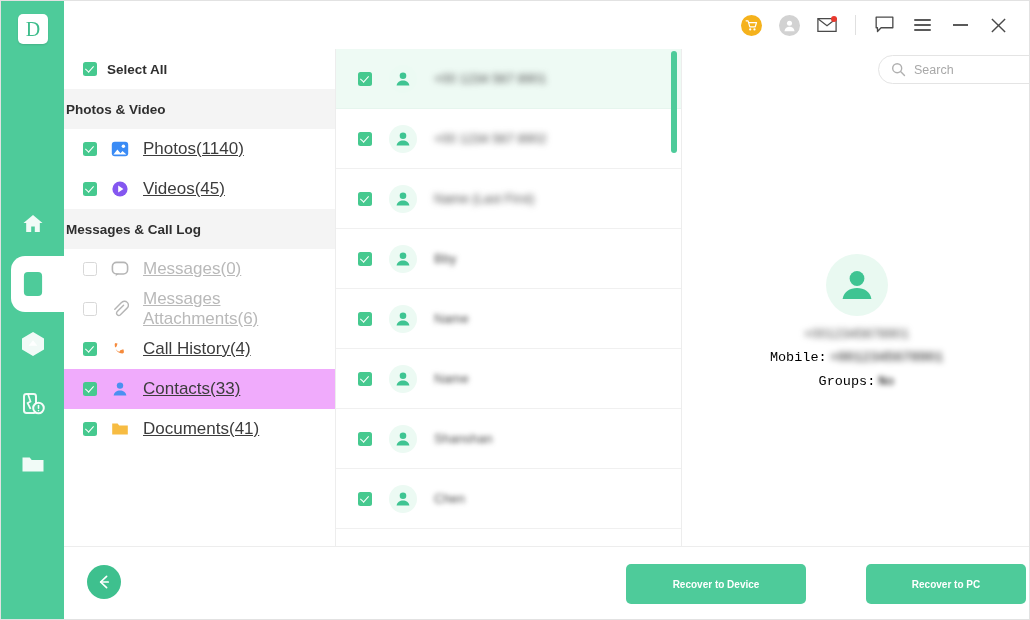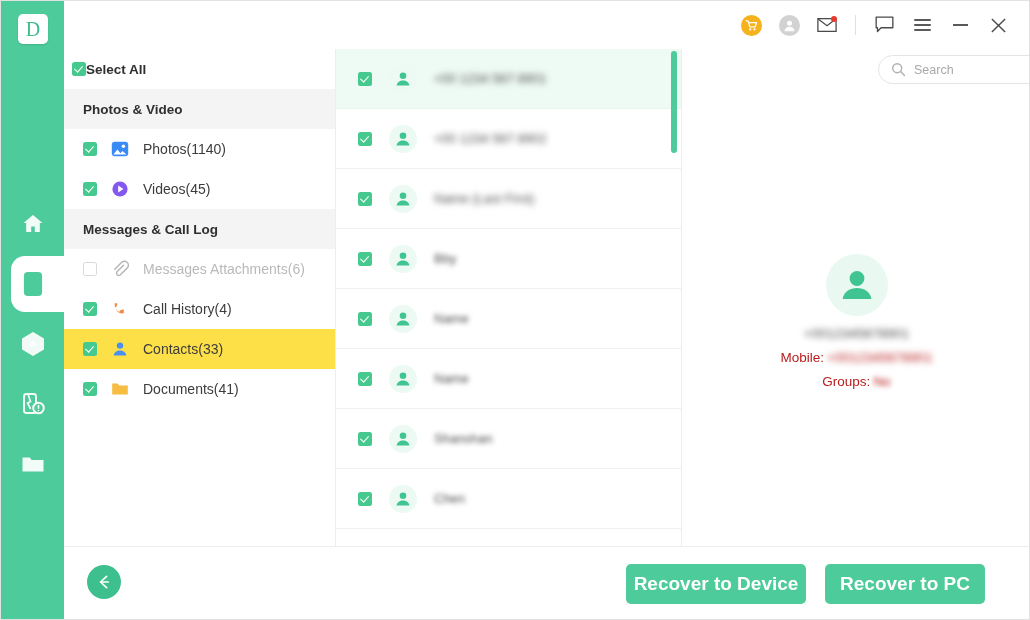--- a/index.html
+++ b/index.html
@@ -99,38 +99,38 @@
   
   .cats {
     position: absolute; left: 0; top: 0;
     width: 272px; height: 497px;
     background: #ffffff;
     border-right: 1px solid #ededed;
     overflow: hidden;
   }
   .selectall {
     height: 40px; display: flex; align-items: center;
-    padding-left: 8px; 
+    padding-left: 19px; gap: 10px;
   }
   .selectall .lbl { font-size: 13.5px; font-weight: bold; color: #2f2f2f; }
   .cat-group-title {
     height: 40px; background: #f4f4f4;
-    display: flex; align-items: center; padding-left: 19px;
+    display: flex; align-items: center; padding-left: 2px;
     font-size: 13.5px; font-weight: bold; color: #2f2f2f;
   }
   .cat-row {
     height: 40px; display: flex; align-items: center;
     padding-left: 19px; gap: 10px; cursor: pointer;
   }
-  .cat-row.sel { background: #fde047; }
+  .cat-row.sel { background: #f0abfc; }
   .cat-row .cat-ico {
     width: 18px; height: 18px; display: flex;
     align-items: center; justify-content: center; margin-left: 4px;
   }
-  .cat-row .cat-lbl { font-size: 14px; color: #3c3c3c; margin-left: 4px; }
+  .cat-row .cat-lbl { font-size: 17px; color: #3c3c3c; margin-left: 4px; text-decoration: underline; }
   .cat-row.disabled .cat-lbl { color: #b9b9b9; }
 
   
   .cb {
     width: 14px; height: 14px; border-radius: 2.5px;
     background: #46c98f; position: relative; flex: 0 0 auto;
   }
   .cb::after {
     content: ""; position: absolute;
     left: 4px; top: 2px; width: 4px; height: 7px;
@@ -209,22 +209,22 @@
     width: 62px; height: 62px; border-radius: 50%;
     background: #e9f9f1;
     display: flex; align-items: center; justify-content: center;
     margin-bottom: 10px;
   }
   .d-name {
     font-size: 13.5px; color: #4a4a4a;
     filter: blur(3px); margin-bottom: 9px; user-select: none;
   }
   .d-line {
-    font-size: 13.5px; color: #b91c1c; margin-bottom: 9px;
-    display: flex; gap: 3px;
+    font-size: 13.5px; color: #000000; margin-bottom: 9px;
+    display: flex; gap: 3px; font-family: Liberation Mono, monospace;
   }
   .d-blur { filter: blur(3px); user-select: none; }
   .d-blur-s { filter: blur(2.6px); user-select: none; }
 
   
   .footer {
     position: absolute; left: 63px; top: 545px;
     width: 967px; height: 75px;
     background: #ffffff;
     border-top: 1px solid #ededed;
@@ -235,25 +235,25 @@
     background: #3ec08e;
     display: flex; align-items: center; justify-content: center;
     cursor: pointer;
   }
   .act-btn {
     position: absolute; top: 17px;
     height: 40px; border-radius: 5px;
     background: #4ecb9a; color: #ffffff;
     border: none; cursor: pointer;
     font-family: "Liberation Sans", "DejaVu Sans", sans-serif;
-    font-size: 19px; font-weight: bold;
+    font-size: 10px; font-weight: bold;
     display: flex; align-items: center; justify-content: center;
   }
   #btn-device { left: 562px; width: 180px; }
-  #btn-pc { left: 761px; width: 160px; }
+  #btn-pc { left: 802px; width: 160px; }
 </style>
 </head>
 <body>
 
 <div class="app">
 
   <div class="rail">
     <div class="logo">D</div>
     <div class="rail-items">
 
@@ -386,20 +386,30 @@
             <circle cx="9" cy="9" r="7.6" fill="#8457f0"></circle>
             <path d="M7.2 5.6l5.2 3.4-5.2 3.4z" fill="#ffffff"></path>
           </svg>
         </span>
         <span class="cat-lbl">Videos(45)</span>
       </div>
 
 
       <div class="cat-group-title">Messages &amp; Call Log</div>
 
+      <div class="cat-row disabled">
+        <div class="cb off"></div>
+        <span class="cat-ico">
+          <svg width="18" height="18" viewBox="0 0 18 18">
+            <rect x="1.4" y="2.4" width="15.2" height="11.6" rx="4.2" fill="none" stroke="#b5b5b5" stroke-width="1.6"></rect>
+            <path d="M5.2 13.6l-.6 2.6 3.4-2.6z" fill="#b5b5b5"></path>
+          </svg>
+        </span>
+        <span class="cat-lbl">Messages(0)</span>
+      </div>
 
       <div class="cat-row disabled">
         <div class="cb off"></div>
         <span class="cat-ico">
           <svg width="18" height="18" viewBox="0 0 18 18">
             <path d="M12.6 5.2L6 11.8a2.3 2.3 0 003.2 3.2l6.6-6.6a4 4 0 10-5.6-5.6L3.8 9.2" fill="none" stroke="#b5b5b5" stroke-width="1.4" stroke-linecap="round"></path>
           </svg>
         </span>
         <span class="cat-lbl">Messages Attachments(6)</span>
       </div>

